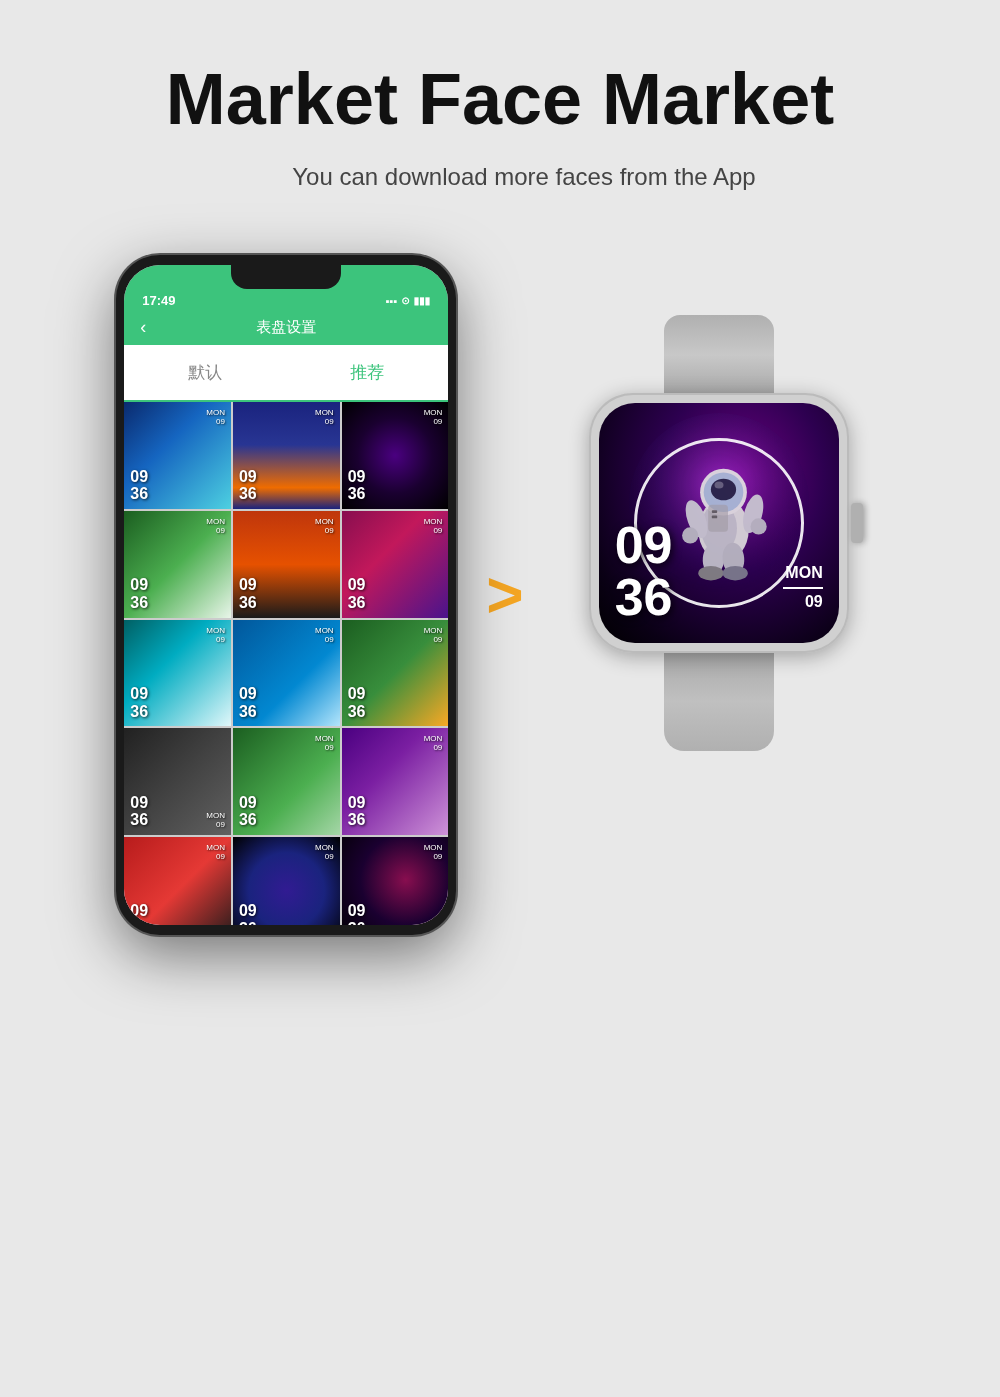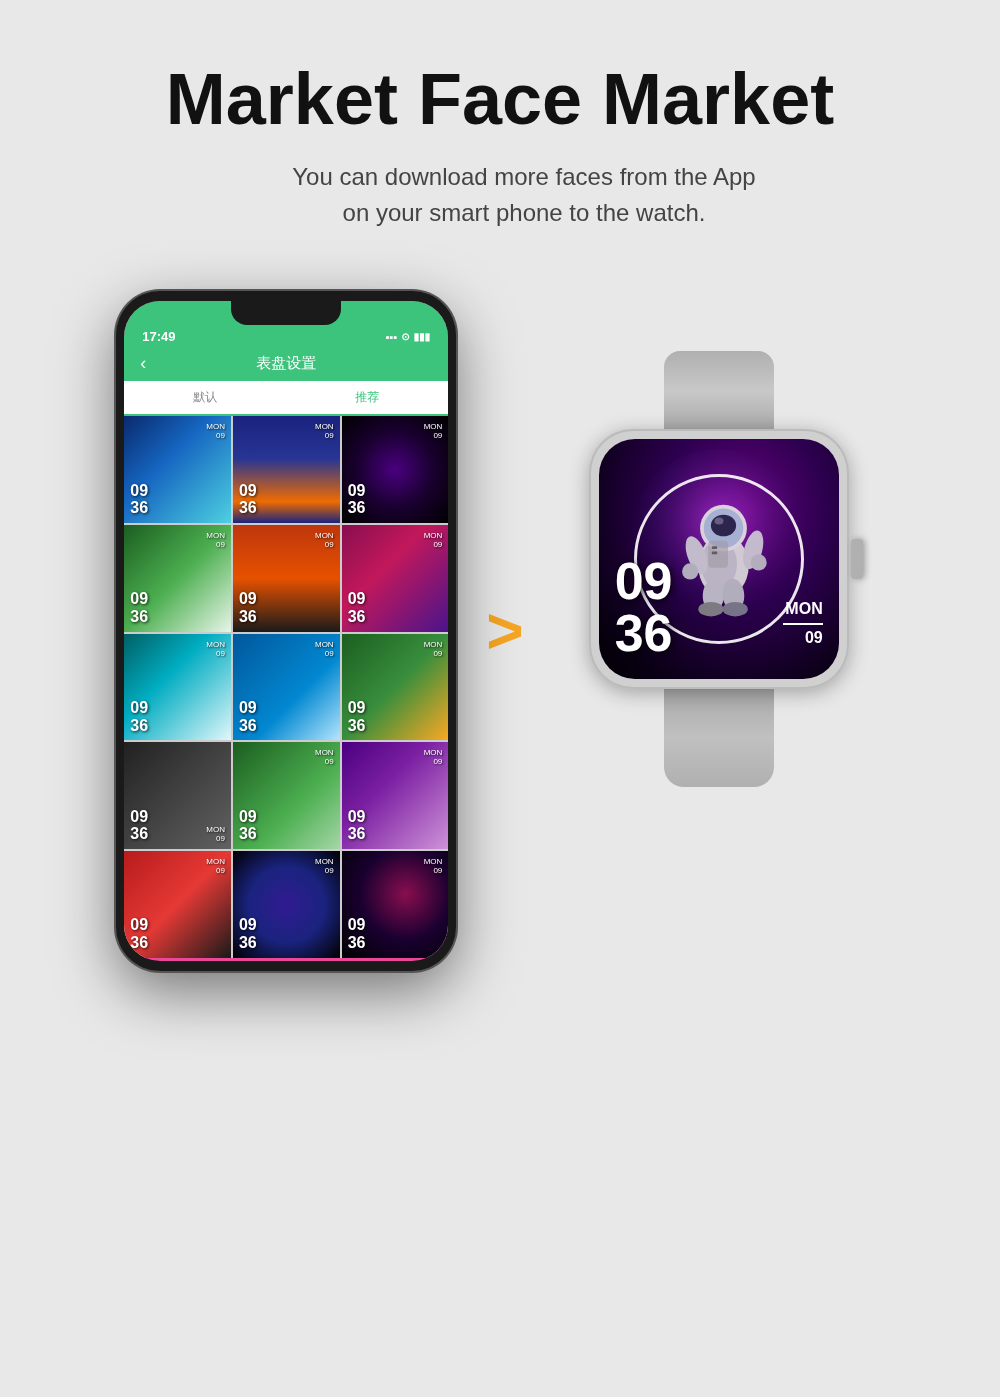--- a/index.html
+++ b/index.html
@@ -58,21 +58,21 @@
       box-shadow: 0 0 0 2px #555, 0 20px 60px rgba(0,0,0,0.5);
       overflow: hidden;
     }
 
     .phone-screen {
       position: absolute;
       top: 10px;
       left: 8px;
       right: 8px;
       bottom: 10px;
-      background: #ec4899;
+      background: #f9a8d4;
       border-radius: 36px;
       overflow: hidden;
     }
 
     .phone-notch {
       position: absolute;
       top: 0;
       left: 50%;
       transform: translateX(-50%);
       width: 110px;
@@ -119,22 +119,22 @@
 
     .tab-bar {
       display: flex;
       border-bottom: 2px solid #3cc47c;
       background: #fff;
     }
 
     .tab-item {
       flex: 1;
       text-align: center;
-      padding: 8px 0;
-      font-size: 12px;
+      padding: 16px 0;
+      font-size: 17px;
       color: #888;
     }
 
     .tab-item.active {
       color: #3cc47c;
       border-bottom: 2px solid #3cc47c;
       margin-bottom: -2px;
       font-family: Liberation Serif, serif;
     }
 
@@ -324,21 +324,20 @@
       opacity: 0.9;
     }
   </style>
 </head>
 <body>
 
 <h1 class="page-title">Market Face Market</h1>
 
 <p class="page-subtitle">
   <span>You can download more faces from the App</span><br>
-  <span>on your smart phone to the watch.</span>
 </p>
 
 <div class="devices-container">
 
   <div class="phone-wrapper">
     <div class="phone-outer">
       <div class="phone-screen">
         <div class="phone-notch"></div>
 
         <div class="phone-status-bar">

